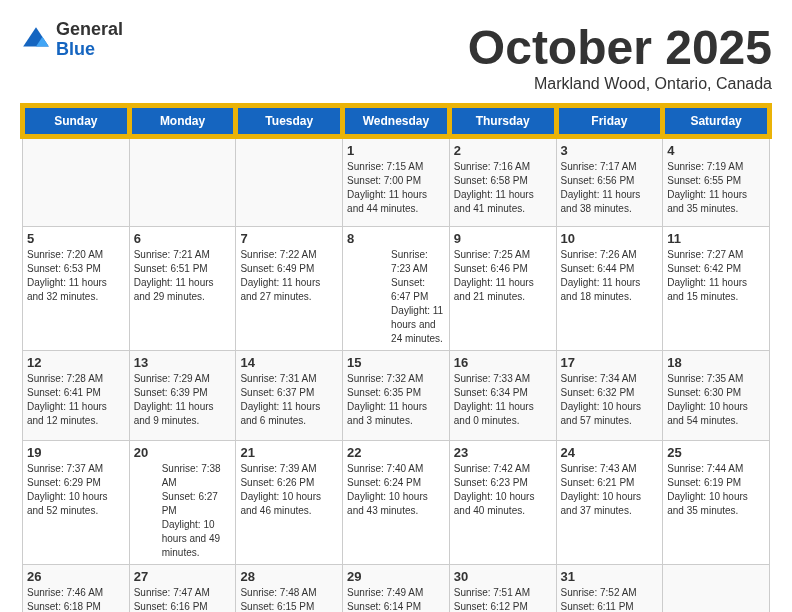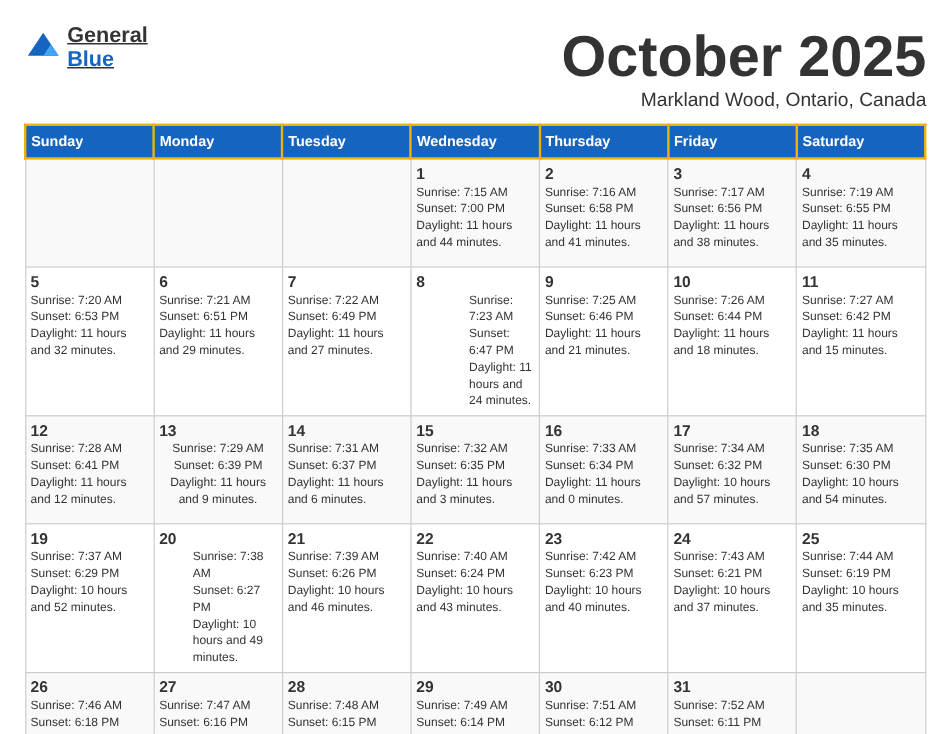--- a/index.html
+++ b/index.html
@@ -18,21 +18,20 @@
     }
     .logo {
       display: flex;
       align-items: center;
       gap: 4px;
     }
     .logo-text {
       font-size: 18px;
       font-weight: bold;
       line-height: 1.1;
-      text-decoration: underline;
     }
     .logo-text .general { color: #333; }
     .logo-text .blue { color: #1565C0; }
     .logo-icon {
       width: 32px;
       height: 32px;
     }
     .title-block { text-align: right; }
     .month-title {
       font-size: 48px;
@@ -45,24 +44,24 @@
     }
     table {
       width: 100%;
       border-collapse: collapse;
       font-size: 11px;
     }
     thead tr th {
       background-color: #1565C0;
       color: #fff;
       padding: 6px 4px;
-      text-align: left;
+      text-align: center;
       font-size: 12px;
       font-weight: bold;
-      border: 2px solid #eab308;
+      border: 5px solid #eab308;
     }
     tbody tr td {
       border: 1px solid #ccc;
       vertical-align: top;
       padding: 4px;
       width: calc(100% / 7);
       height: 90px;
     }
     .day-number {
       font-size: 13px;
@@ -191,21 +190,21 @@
       </tr>
       <tr>
         <td>
           <div class="day-number">12</div>
           <div class="day-info" style="white-space: pre-line;">Sunrise: 7:28 AM
 Sunset: 6:41 PM
 Daylight: 11 hours and 12 minutes.</div>
         </td>
         <td>
           <div class="day-number">13</div>
-          <div class="day-info" style="white-space: pre-line; text-align: center;">Sunrise: 7:29 AM
+          <div class="day-info" style="white-space: pre-line;">Sunrise: 7:29 AM
 Sunset: 6:39 PM
 Daylight: 11 hours and 9 minutes.</div>
         </td>
         <td>
           <div class="day-number">14</div>
           <div class="day-info" style="white-space: pre-line;">Sunrise: 7:31 AM
 Sunset: 6:37 PM
 Daylight: 11 hours and 6 minutes.</div>
         </td>
         <td>

